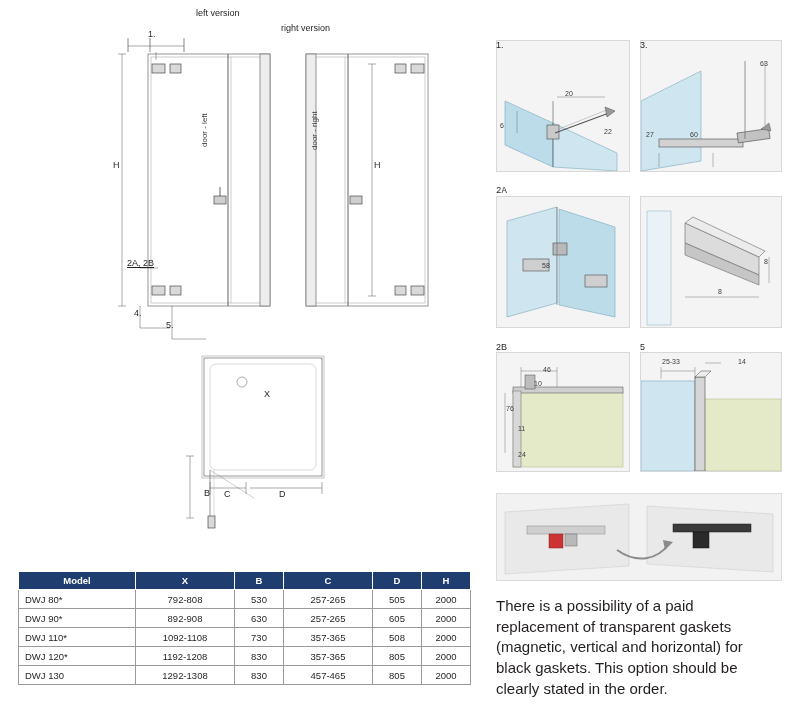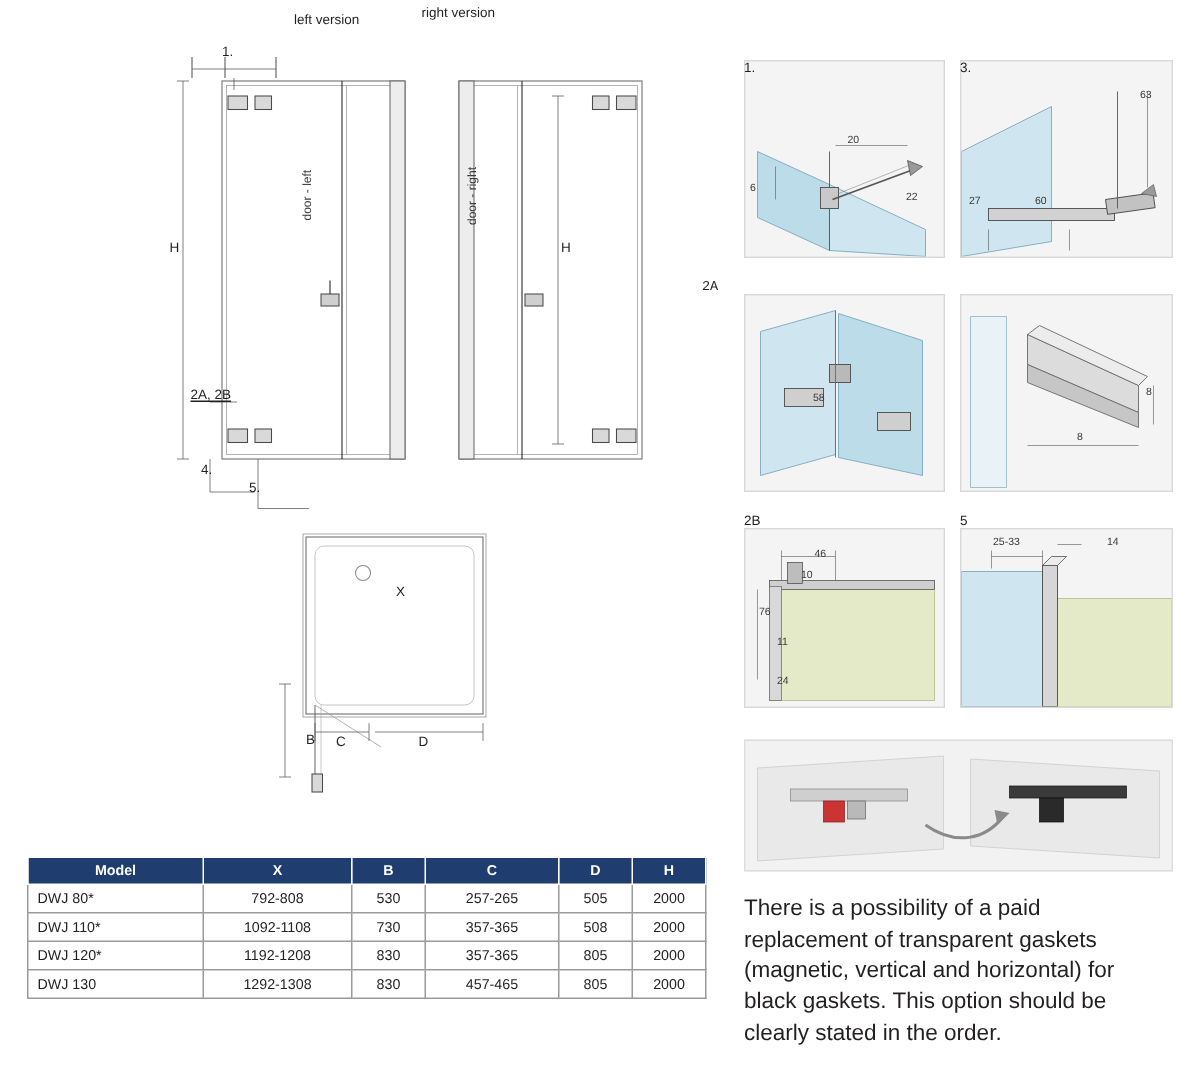--- a/index.html
+++ b/index.html
@@ -70,21 +70,21 @@
     width:284px;height:86px;
     background:#f2f2f2;
     border:1px solid #dcdcdc;
   }
   svg{display:block;}
 </style>
 </head>
 <body>
 
 <div class="abs lbl" style="left:196px;top:8px;">left version</div>
-<div class="abs lbl" style="left:281px;top:3px;">right version</div>
+<div class="abs lbl" style="left:281px;top:23px;">right version</div>
 
 <svg class="abs" style="left:110px;top:24px;" width="330" height="320" viewBox="0 0 330 320">
   <g fill="none" stroke="#231f20" stroke-width="0.7">
 
     <line x1="18" y1="14" x2="18" y2="28" stroke="#555"></line>
     <line x1="40" y1="14" x2="40" y2="28" stroke="#555"></line>
     <line x1="74" y1="14" x2="74" y2="28" stroke="#555"></line>
     <line x1="18" y1="22" x2="74" y2="22" stroke="#555" stroke-width="0.5"></line>
 
     <rect x="38" y="30" width="122" height="252" stroke="#6a6a6a"></rect>
@@ -212,21 +212,21 @@
   <svg width="132" height="130" viewBox="0 0 132 130">
     <rect x="0" y="0" width="132" height="130" fill="#f4f4f4"></rect>
     <polygon points="10,24 60,10 60,106 10,120" fill="#cfe6f0" stroke="#7aa8bd" stroke-width="0.6"></polygon>
     <polygon points="62,12 118,30 118,120 62,108" fill="#bcdcea" stroke="#7aa8bd" stroke-width="0.6"></polygon>
     <rect x="56" y="46" width="14" height="12" fill="#b9b9b9" stroke="#4a4a4a" stroke-width="0.6"></rect>
     <rect x="26" y="62" width="26" height="12" fill="#cfcfcf" stroke="#4a4a4a" stroke-width="0.6"></rect>
     <rect x="88" y="78" width="22" height="12" fill="#cfcfcf" stroke="#4a4a4a" stroke-width="0.6"></rect>
     <line x1="60" y1="10" x2="60" y2="108" stroke="#6a6a6a" stroke-width="0.6"></line>
   </svg>
 </div>
-<div class="panel-num" style="left:468px;top:186px;font-family:Liberation Mono, monospace;">2A</div>
+<div class="panel-num" style="left:496px;top:186px;font-family:Liberation Mono, monospace;">2A</div>
 <div class="abs lbl-xs" style="left:542px;top:262px;">58</div>
 
 <div class="panel" style="left:640px;top:196px;width:140px;height:130px;">
   <svg width="140" height="130" viewBox="0 0 140 130">
     <rect x="0" y="0" width="140" height="130" fill="#f4f4f4"></rect>
     <polygon points="6,14 30,14 30,128 6,128" fill="#e8f2f7" stroke="#9ab8c6" stroke-width="0.6"></polygon>
     <polygon points="44,26 118,60 118,78 44,46" fill="#dcdcdc" stroke="#6a6a6a" stroke-width="0.6"></polygon>
     <polygon points="44,46 118,78 118,88 44,58" fill="#c6c6c6" stroke="#6a6a6a" stroke-width="0.6"></polygon>
     <polygon points="44,26 52,20 124,54 118,60" fill="#ececec" stroke="#6a6a6a" stroke-width="0.6"></polygon>
     <line x1="44" y1="100" x2="118" y2="100" stroke="#555" stroke-width="0.4"></line>
@@ -304,20 +304,28 @@
   <tbody>
     <tr>
       <td class="model">DWJ 80*</td>
       <td class="x">792-808</td>
       <td>530</td>
       <td>257-265</td>
       <td>505</td>
       <td>2000</td>
     </tr>
     <tr>
+      <td class="model">DWJ 90*</td>
+      <td class="x">892-908</td>
+      <td>630</td>
+      <td>257-265</td>
+      <td>605</td>
+      <td>2000</td>
+    </tr>
+    <tr>
       <td class="model">DWJ 110*</td>
       <td class="x">1092-1108</td>
       <td>730</td>
       <td>357-365</td>
       <td>508</td>
       <td>2000</td>
     </tr>
     <tr>
       <td class="model">DWJ 120*</td>
       <td class="x">1192-1208</td>

